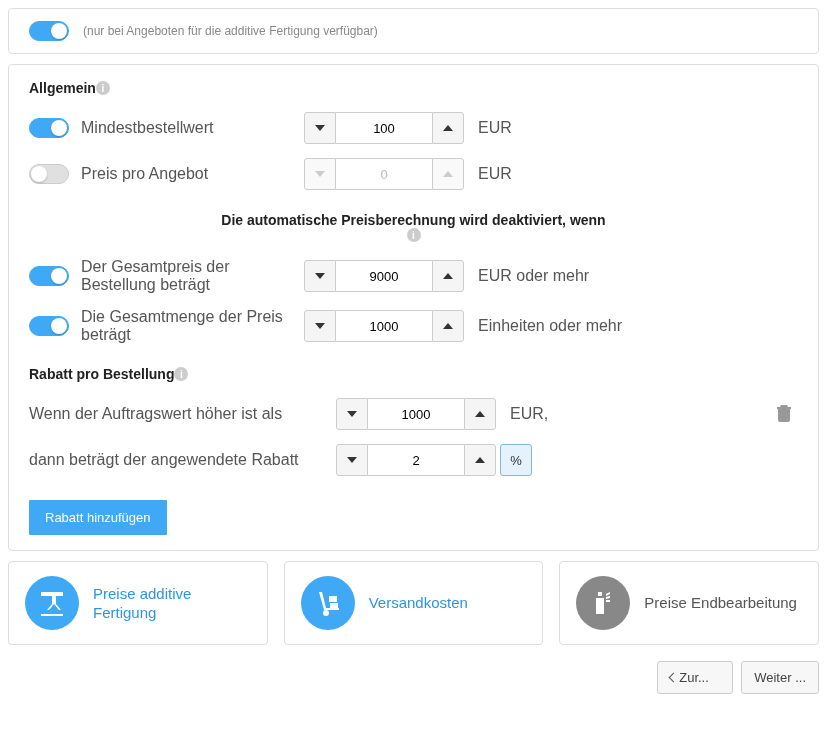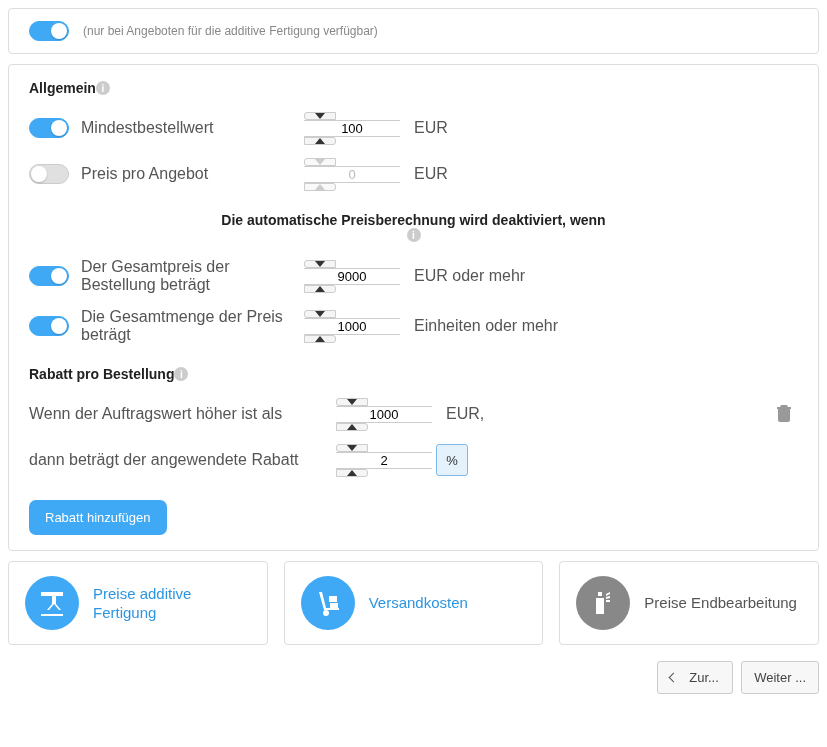--- a/index.html
+++ b/index.html
@@ -92,21 +92,20 @@
       align-items: center;
       gap: 12px;
     }
     .label-col.plain { padding-left: 0; }
     
     .spinner {
       display: flex;
       align-items: stretch;
       height: 32px;
       flex-shrink: 0;
-      flex-direction: column;
     }
     .spinner .btn {
       width: 32px;
       background: #f5f5f5;
       border: 1px solid #ccc;
       display: flex;
       align-items: center;
       justify-content: center;
       cursor: pointer;
     }
@@ -145,21 +144,21 @@
       justify-content: center;
       margin-left: 4px;
       border-radius: 3px;
       font-size: 13px;
     }
     .btn-primary {
       background: #3fa9f5;
       color: #fff;
       border: none;
       padding: 10px 16px;
-      border-radius: 7px;
+      border-radius: 1px;
       font-size: 13px;
       cursor: pointer;
       margin-top: 10px;
     }
     .delete-icon {
       margin-left: auto;
       color: #999;
       cursor: pointer;
       padding-right: 6px;
     }
@@ -207,21 +206,21 @@
     .nav-btn {
       border: 1px solid #ccc;
       background: #f7f7f7;
       padding: 8px 12px;
       border-radius: 3px;
       font-size: 13px;
       color: #444;
       cursor: pointer;
       display: flex;
       align-items: center;
-      gap: 12px;
+      gap: 2px;
       min-width: 76px;
     }
     .top-label { display: flex; align-items: baseline; gap: 6px; flex-wrap: wrap; }
     .top-label .bold { font-weight: bold; color: #222; font-size: 13px; }
     .top-label .hint { color: #888; font-size: 12px; }
     .arrow-down, .arrow-up {
       width: 0; height: 0;
       border-left: 5px solid transparent;
       border-right: 5px solid transparent;
     }

